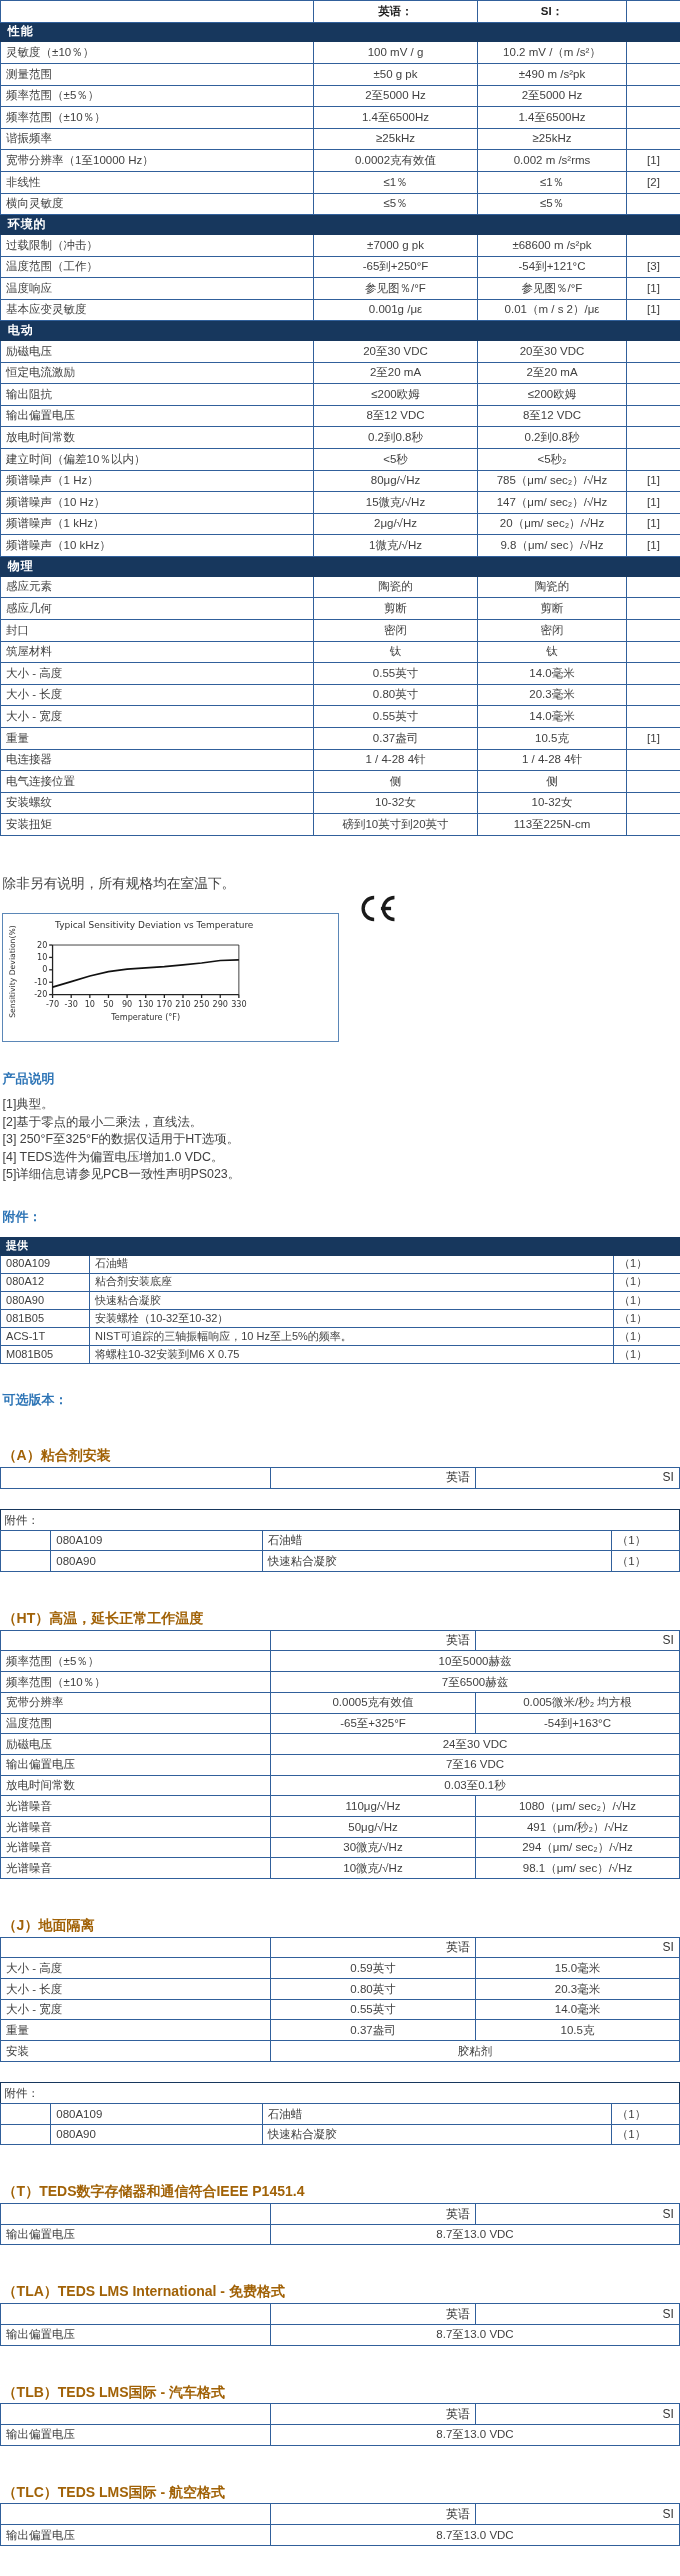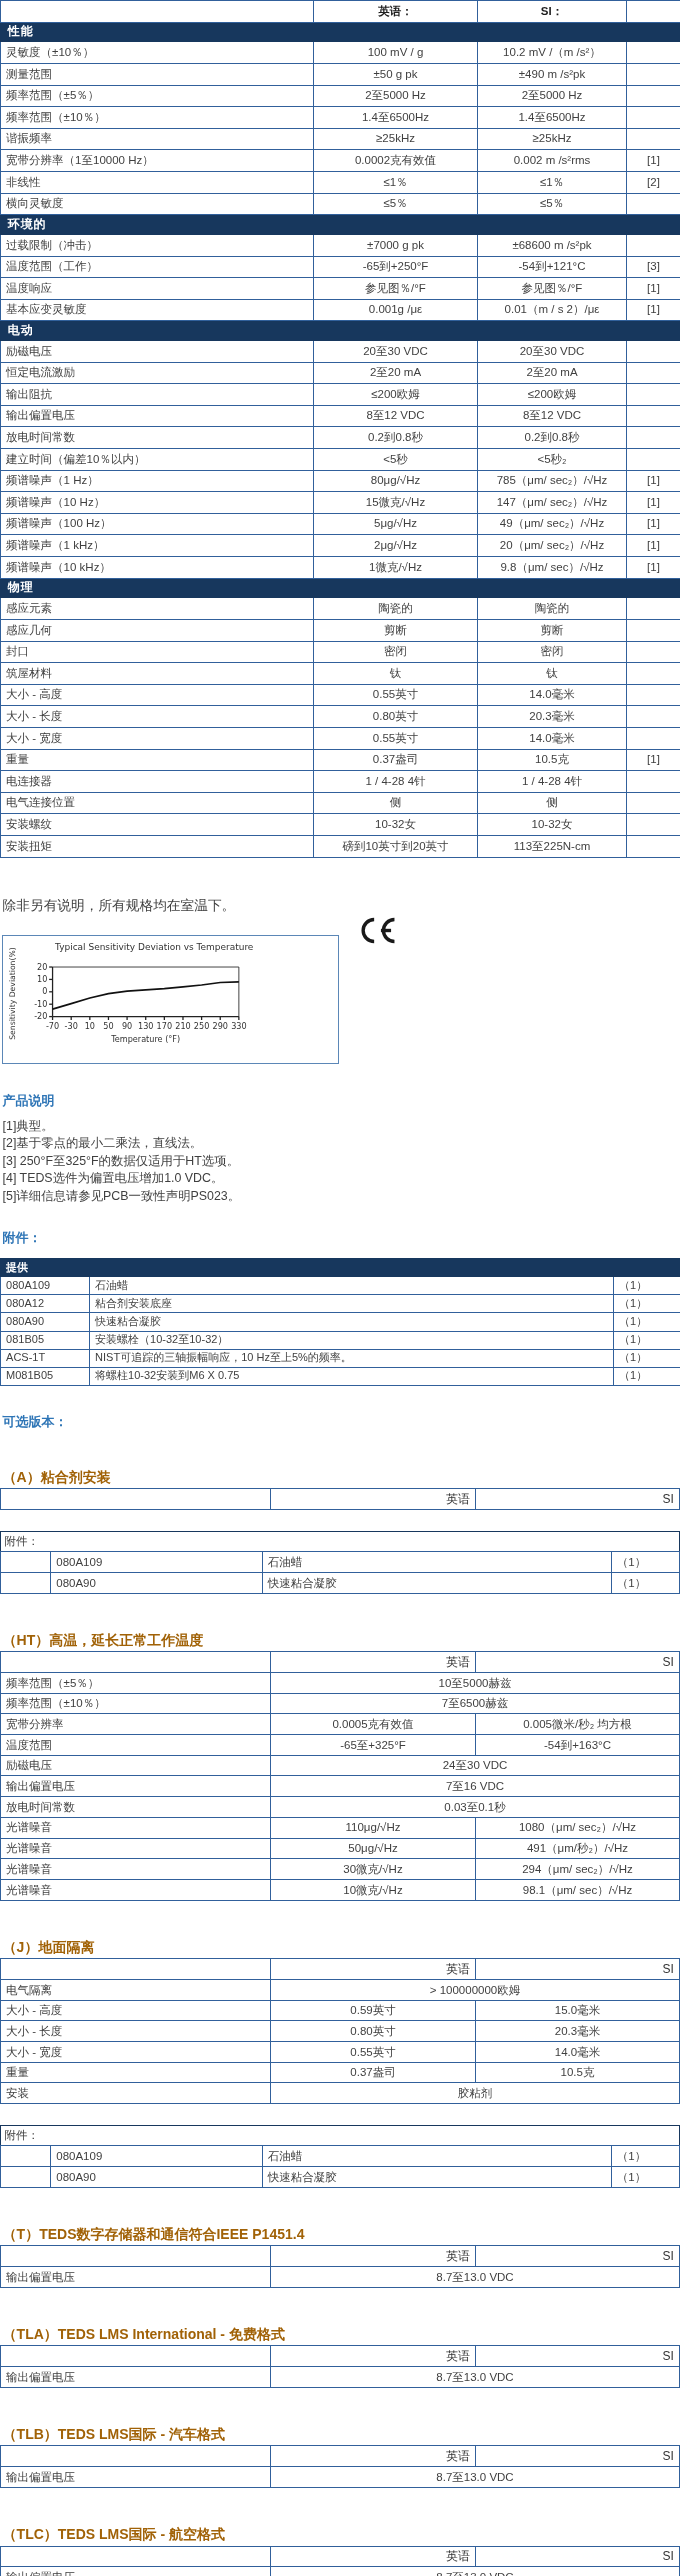--- a/index.html
+++ b/index.html
@@ -174,26 +174,20 @@
       <tr>
         <td class="lbl">频谱噪声（1 Hz）</td>
         <td class="val">80μg/√Hz</td>
         <td class="val">785（μm/ sec₂）/√Hz</td>
         <td class="note">[1]</td>
       </tr>
       <tr>
         <td class="lbl">频谱噪声（10 Hz）</td>
         <td class="val">15微克/√Hz</td>
         <td class="val">147（μm/ sec₂）/√Hz</td>
-        <td class="note">[1]</td>
-      </tr>
-      <tr>
-        <td class="lbl">频谱噪声（100 Hz）</td>
-        <td class="val">5μg/√Hz</td>
-        <td class="val">49（μm/ sec₂）/√Hz</td>
         <td class="note">[1]</td>
       </tr>
       <tr>
         <td class="lbl">频谱噪声（1 kHz）</td>
         <td class="val">2μg/√Hz</td>
         <td class="val">20（μm/ sec₂）/√Hz</td>
         <td class="note">[1]</td>
       </tr>
       <tr>
         <td class="lbl">频谱噪声（10 kHz）</td>
@@ -508,24 +502,20 @@
           <col style="width:205px">
           <col style="width:204px">
         </colgroup>
         <tbody>
           <tr>
             <td></td>
             <td class="hdr">英语</td>
             <td class="hdr">SI</td>
           </tr>
           <tr>
-            <td class="lbl">电气隔离</td>
-            <td class="val" colspan="2">&gt; 100000000欧姆</td>
-          </tr>
-          <tr>
             <td class="lbl">大小 - 高度</td>
             <td class="val">0.59英寸</td>
             <td class="val">15.0毫米</td>
           </tr>
           <tr>
             <td class="lbl">大小 - 长度</td>
             <td class="val">0.80英寸</td>
             <td class="val">20.3毫米</td>
           </tr>
           <tr>

